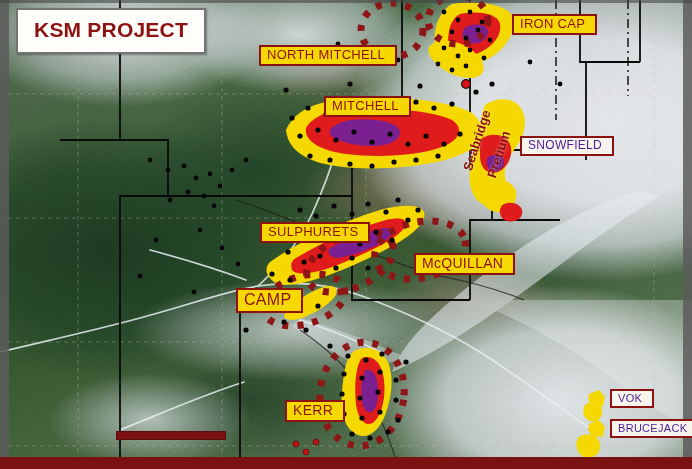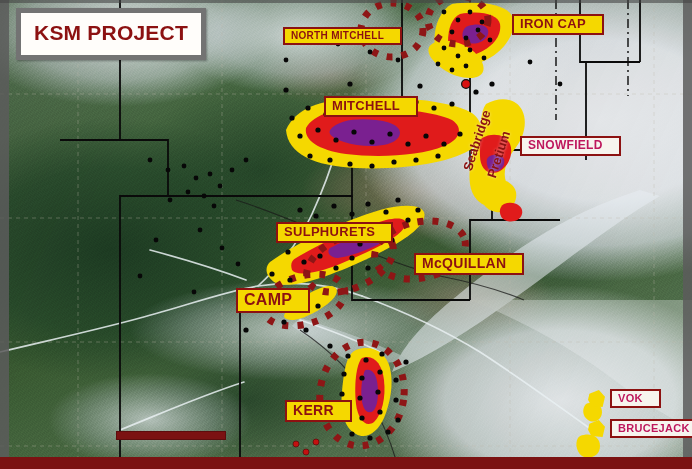--- a/index.html
+++ b/index.html
@@ -60,42 +60,42 @@
   .edge-strip.left{left:0;}
   .edge-strip.right{right:0;}
   #bottom-band{position:absolute;left:0;right:0;bottom:0;height:12px;background:#7b1212;}
   #top-hair{position:absolute;left:0;right:0;top:0;height:3px;background:rgba(70,70,70,.6);}
 
   svg.layer{pointer-events:none;}
 
   
   .map-label{
     position:absolute;
-    font-weight:bold;
+    font-weight:normal;
     letter-spacing:.3px;
     white-space:nowrap;
-    padding:1px 16px 2px 6px;
+    padding:1px 10px 2px 6px;
     line-height:1.1;
     box-sizing:border-box;
   }
   .map-label.yellow{
     background:#f5d800;
     color:#8c1111;
     border:2px solid #8c1111;
   }
   .map-label.white{
     background:#f7f4ee;
-    color:#be185d;
+    color:#4c1d95;
     border:2px solid #8c1111;
   }
 
   
   #title-card{
     position:absolute;left:16px;top:8px;width:190px;
-    background:#fffdfa;border:5px solid #737373;
+    background:#fffdfa;border:2px solid #737373;
     text-align:center;padding:8px 6px 10px 6px;box-sizing:border-box;
     box-shadow:1px 1px 2px rgba(0,0,0,.35);
   }
   #title-main{color:#8c1111;font-size:21px;font-weight:bold;letter-spacing:.2px;}
   #title-sub{color:#8c1111;font-size:16px;font-weight:bold;margin-top:9px;line-height:1.3;}
 
   
   #scale-wrap{position:absolute;left:116px;top:430px;width:110px;text-align:center;}
   #scale-text{color:#8c1111;font-size:14px;font-weight:bold;text-shadow:0 0 3px rgba(255,255,255,.7);}
   #scale-bar{height:7px;background:#7b1212;margin-top:1px;border:1px solid #5d0d0d;}
@@ -371,25 +371,25 @@
   <div class="edge-strip left"></div>
   <div class="edge-strip right"></div>
   <div id="top-hair"></div>
   <div id="bottom-band"></div>
 
   <div id="title-card">
     <div id="title-main">KSM PROJECT</div>
   </div>
 
   <div id="target-label-host">
-      <div class="map-label yellow" style="left: 259px; top: 27px; font-size: 10px; margin-left: 24px;">NORTH MITCHELL</div>
+      <div class="map-label yellow" style="left: 259px; top: 45px; font-size: 13px;">NORTH MITCHELL</div>
       <div class="map-label yellow" style="left: 512px; top: 14px; font-size: 13px;">IRON CAP</div>
       <div class="map-label yellow" style="left: 324px; top: 96px; font-size: 13px;">MITCHELL</div>
       <div class="map-label white" style="left: 520px; top: 136px; font-size: 12px;">SNOWFIELD</div>
-      <div class="map-label yellow" style="left: 276px; top: 222px; font-size: 13px;">SULPHURETS</div>
+      <div class="map-label yellow" style="left: 260px; top: 222px; font-size: 13px;">SULPHURETS</div>
       <div class="map-label yellow" style="left: 414px; top: 253px; font-size: 14px;">McQUILLAN</div>
       <div class="map-label yellow" style="left: 236px; top: 288px; font-size: 16px;">CAMP</div>
       <div class="map-label yellow" style="left: 285px; top: 400px; font-size: 14px;">KERR</div>
     </div>
 
   <div id="owner-label-host">
       <div class="rot-label" style="left: 460px; top: 168px; transform: rotate(-72deg);">Seabridge</div>
       <div class="rot-label" style="left: 484px; top: 175px; transform: rotate(-72deg);">Pretium</div>
     </div>
 

